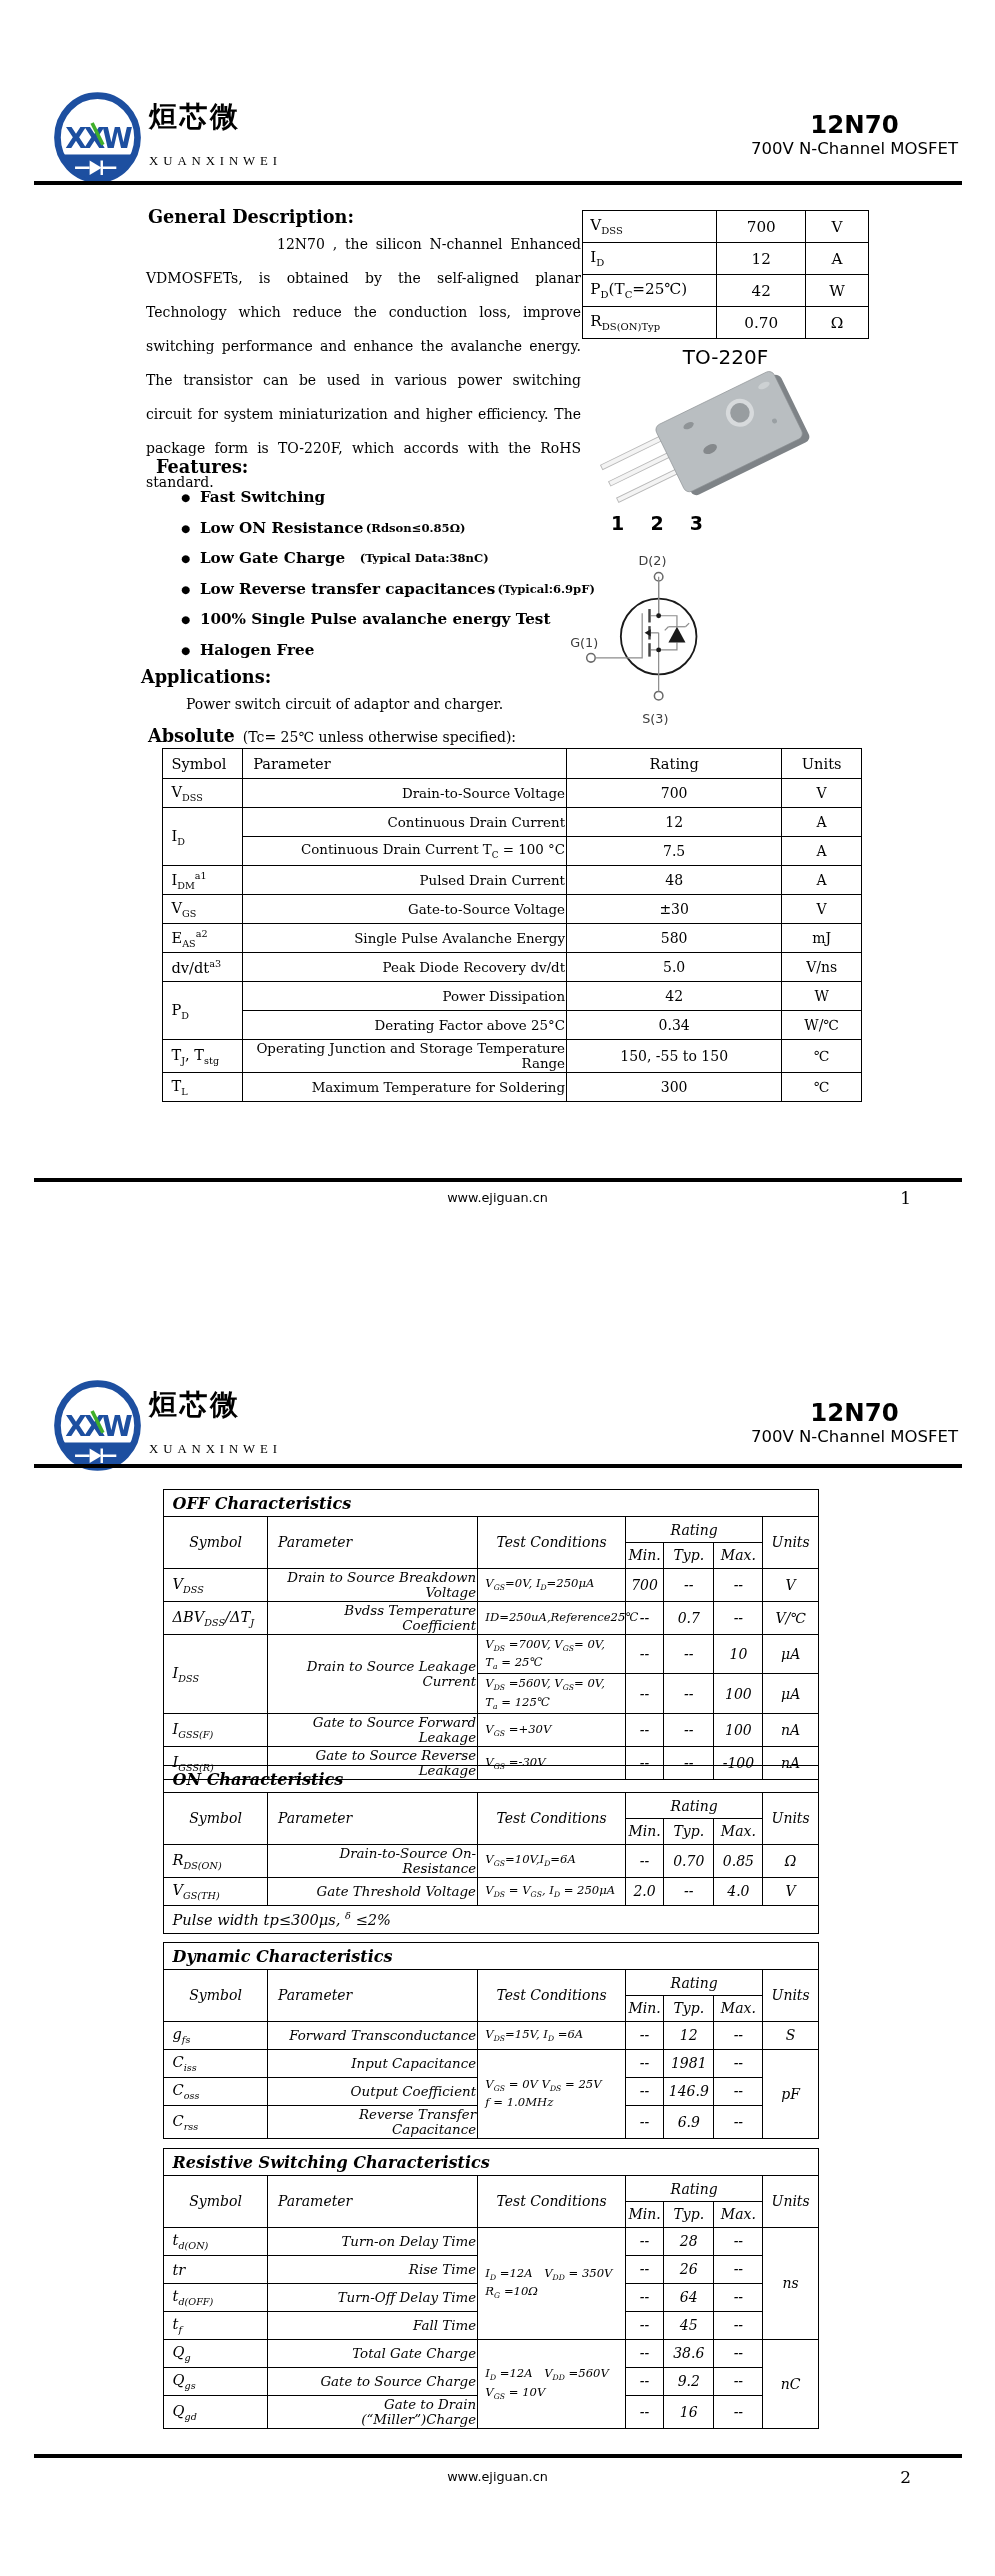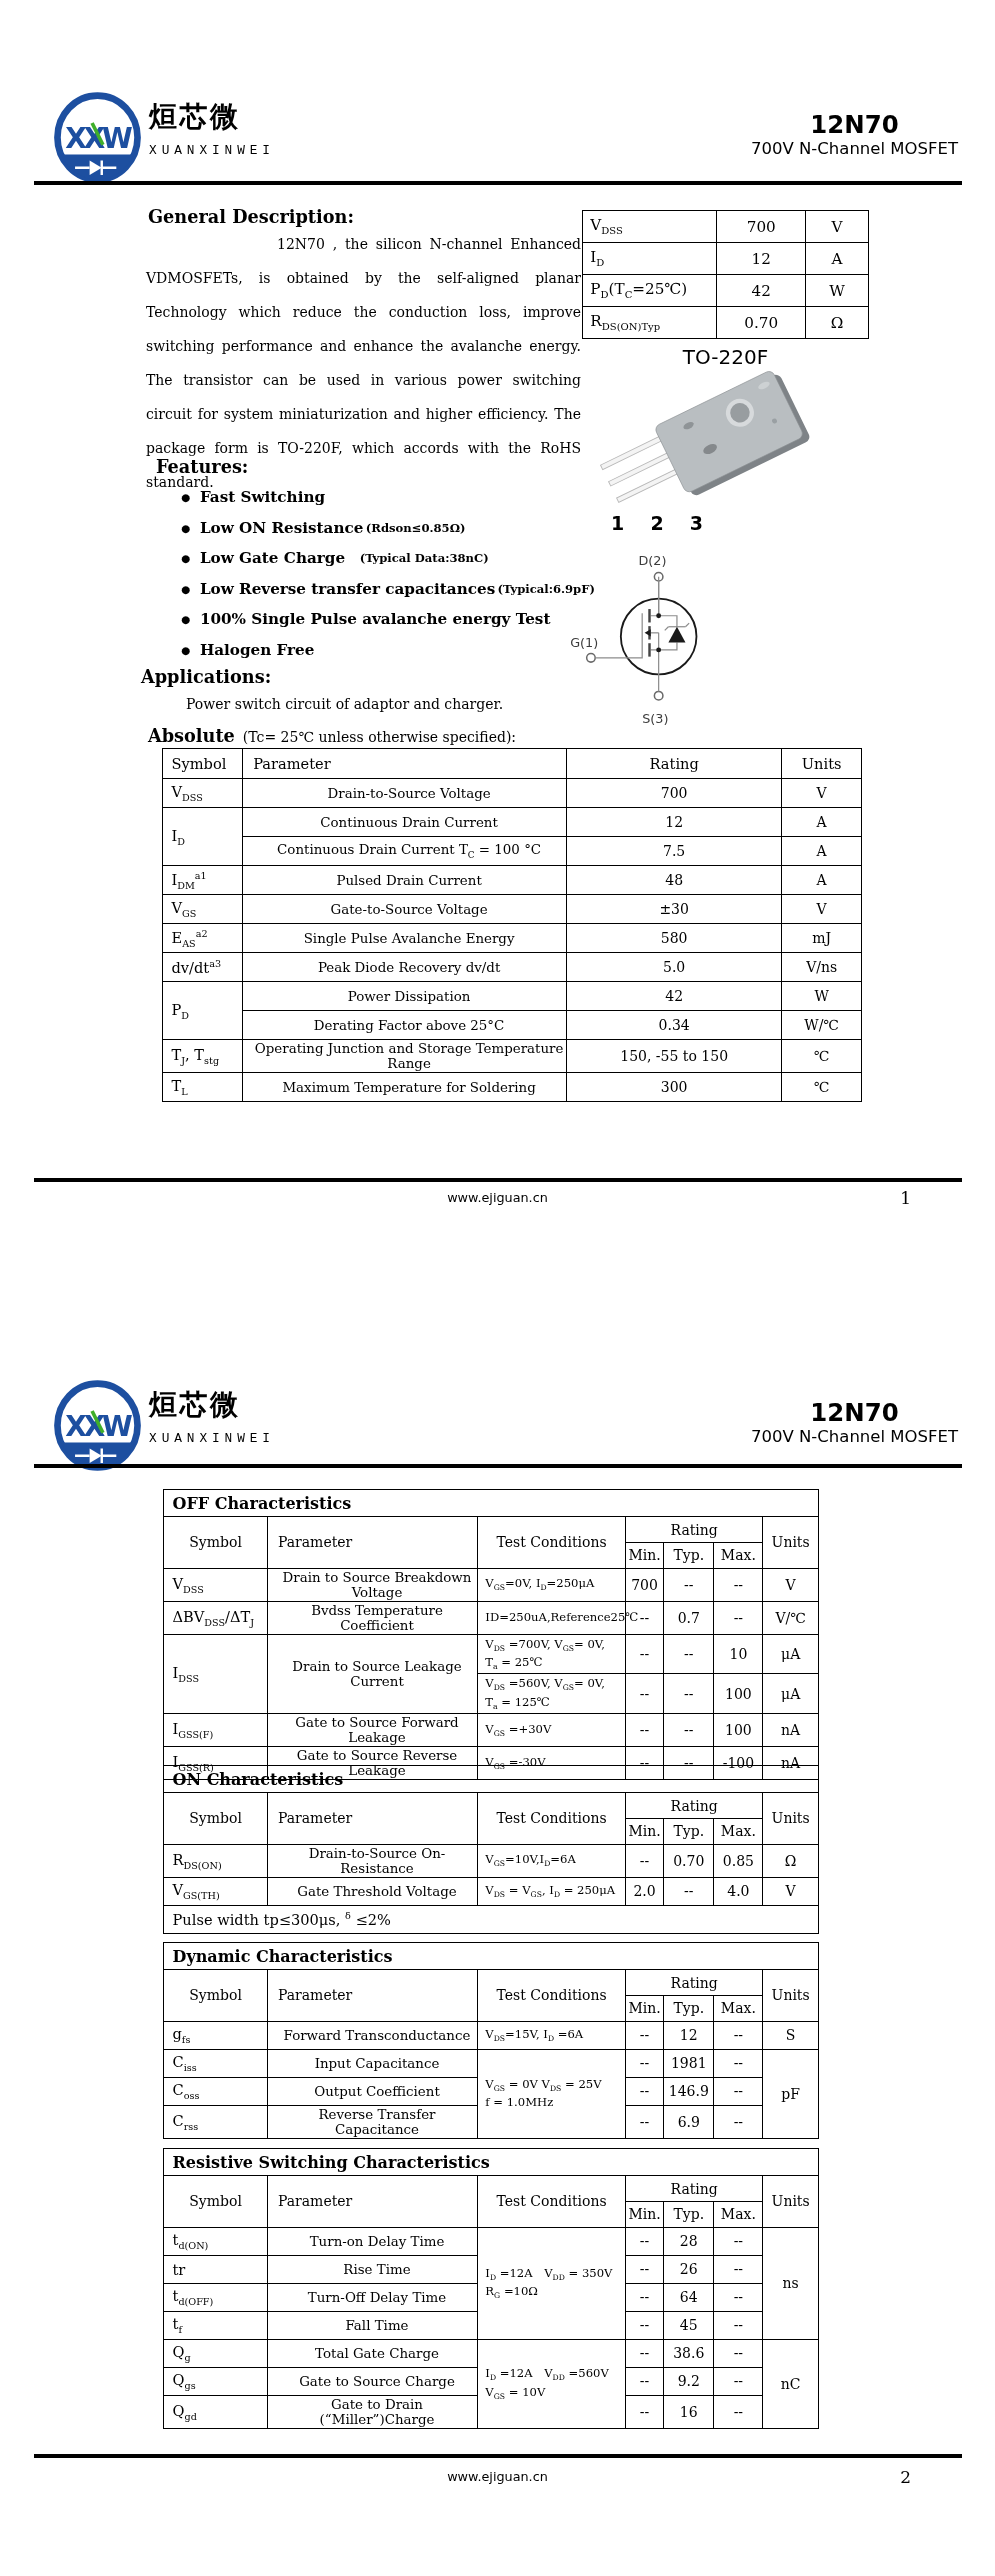--- a/index.html
+++ b/index.html
@@ -3,21 +3,21 @@
 <meta charset="utf-8">
 <style>
   html,body{margin:0;padding:0;background:#ffffff;}
   body{width:995px;}
   .page{position:relative;width:995px;height:1288px;background:#fff;overflow:hidden;
         font-family:"DejaVu Serif","Liberation Serif",serif;color:#000;}
   
   .hdr-logo{position:absolute;left:52px;top:91px;display:flex;align-items:flex-start;}
   .logo-txt{margin-left:6.1px;padding-top:6.1px;}
   .logo-cn{font-family:"DejaVu Sans","Liberation Sans",sans-serif;font-weight:bold;font-size:28px;line-height:40px;letter-spacing:2.4px;}
-  .logo-en{font-family:Liberation Mono, monospace;font-size:12.8px;letter-spacing:4.9px;margin-top:6px;}
+  .logo-en{font-family:Liberation Serif, serif;font-size:12.8px;letter-spacing:4.9px;margin-top:17px;}
   .hdr-title{position:absolute;right:37px;top:111px;text-align:center;font-family:"DejaVu Sans","Liberation Sans",sans-serif;}
   .hdr-part{font-size:24.4px;font-weight:bold;line-height:27px;}
   .hdr-sub{font-size:16.5px;line-height:22px;}
   .hdr-rule{position:absolute;left:34px;top:181px;width:928px;height:4.3px;background:#000;}
   
   .ftr-rule{position:absolute;left:34px;width:928px;height:3.7px;background:#000;}
   .p1 .ftr-rule{top:1178px;} .p2 .ftr-rule{top:1166px;}
   .ftr-site{position:absolute;left:0;width:995px;text-align:center;
             font-family:"DejaVu Sans","Liberation Sans",sans-serif;font-size:12.8px;}
   .p1 .ftr-site{top:1190px;} .p2 .ftr-site{top:1181px;}
@@ -47,29 +47,29 @@
   .feat-main{font-weight:bold;font-size:15.2px;white-space:nowrap;}
   .feat-note{font-weight:bold;font-size:11.6px;margin-left:2.4px;white-space:nowrap;}
   .apps-text{position:absolute;left:186px;top:696px;font-size:14px;}
   .abs{position:absolute;left:162px;top:748px;width:700px;border-collapse:collapse;table-layout:fixed;}
   .abs th,.abs td{border:1.2px solid #000;}
   .abs tr{height:29px;}
   .abs thead tr{height:30px;}
   .abs th{font-weight:normal;font-size:14.6px;}
   
   .p2-heading{position:absolute;left:156px;top:183px;font-weight:bold;font-size:17px;}
-  .dtable{border-collapse:collapse;table-layout:fixed;position:absolute;left:163px;width:656px;}
+  .dtable{border-collapse:collapse;table-layout:fixed;position:absolute;left:163px;width:656px;font-style:italic;}
   .dtable th,.dtable td{border:1.2px solid #000;}
   .dtable tr{height:28px;}
   .dtable .tr-title{height:27.4px;}
   .dtable .tr-h{height:25.6px;}
   .dtable th{font-weight:normal;font-size:14px;}
   th.sec-title{text-align:left;padding-left:8.5px;font-weight:bold;font-size:16px;}
   .c-sym{text-align:left;padding-left:8.5px;font-size:14.6px;}
-  .c-param{text-align:center;padding-left:9.8px;font-size:13.4px;}
+  .c-param{text-align:right;padding-left:9.8px;font-size:13.4px;}
   .c-cond{text-align:left;padding-left:7.3px;font-size:11.6px;line-height:1.45;}
   .c-min,.c-typ,.c-max,.c-val{text-align:center;font-size:14px;}
   .c-units{text-align:center;font-size:14px;}
   .c-note{text-align:left;padding-left:8.5px;font-size:14.6px;}
   .t-off{top:201px;} .t-on{top:477px;} .t-dyn{top:654px;} .t-res{top:860px;}
   sub{font-size:66%;} sup{font-size:66%;}
 </style>
 </head>
 <body>
 

